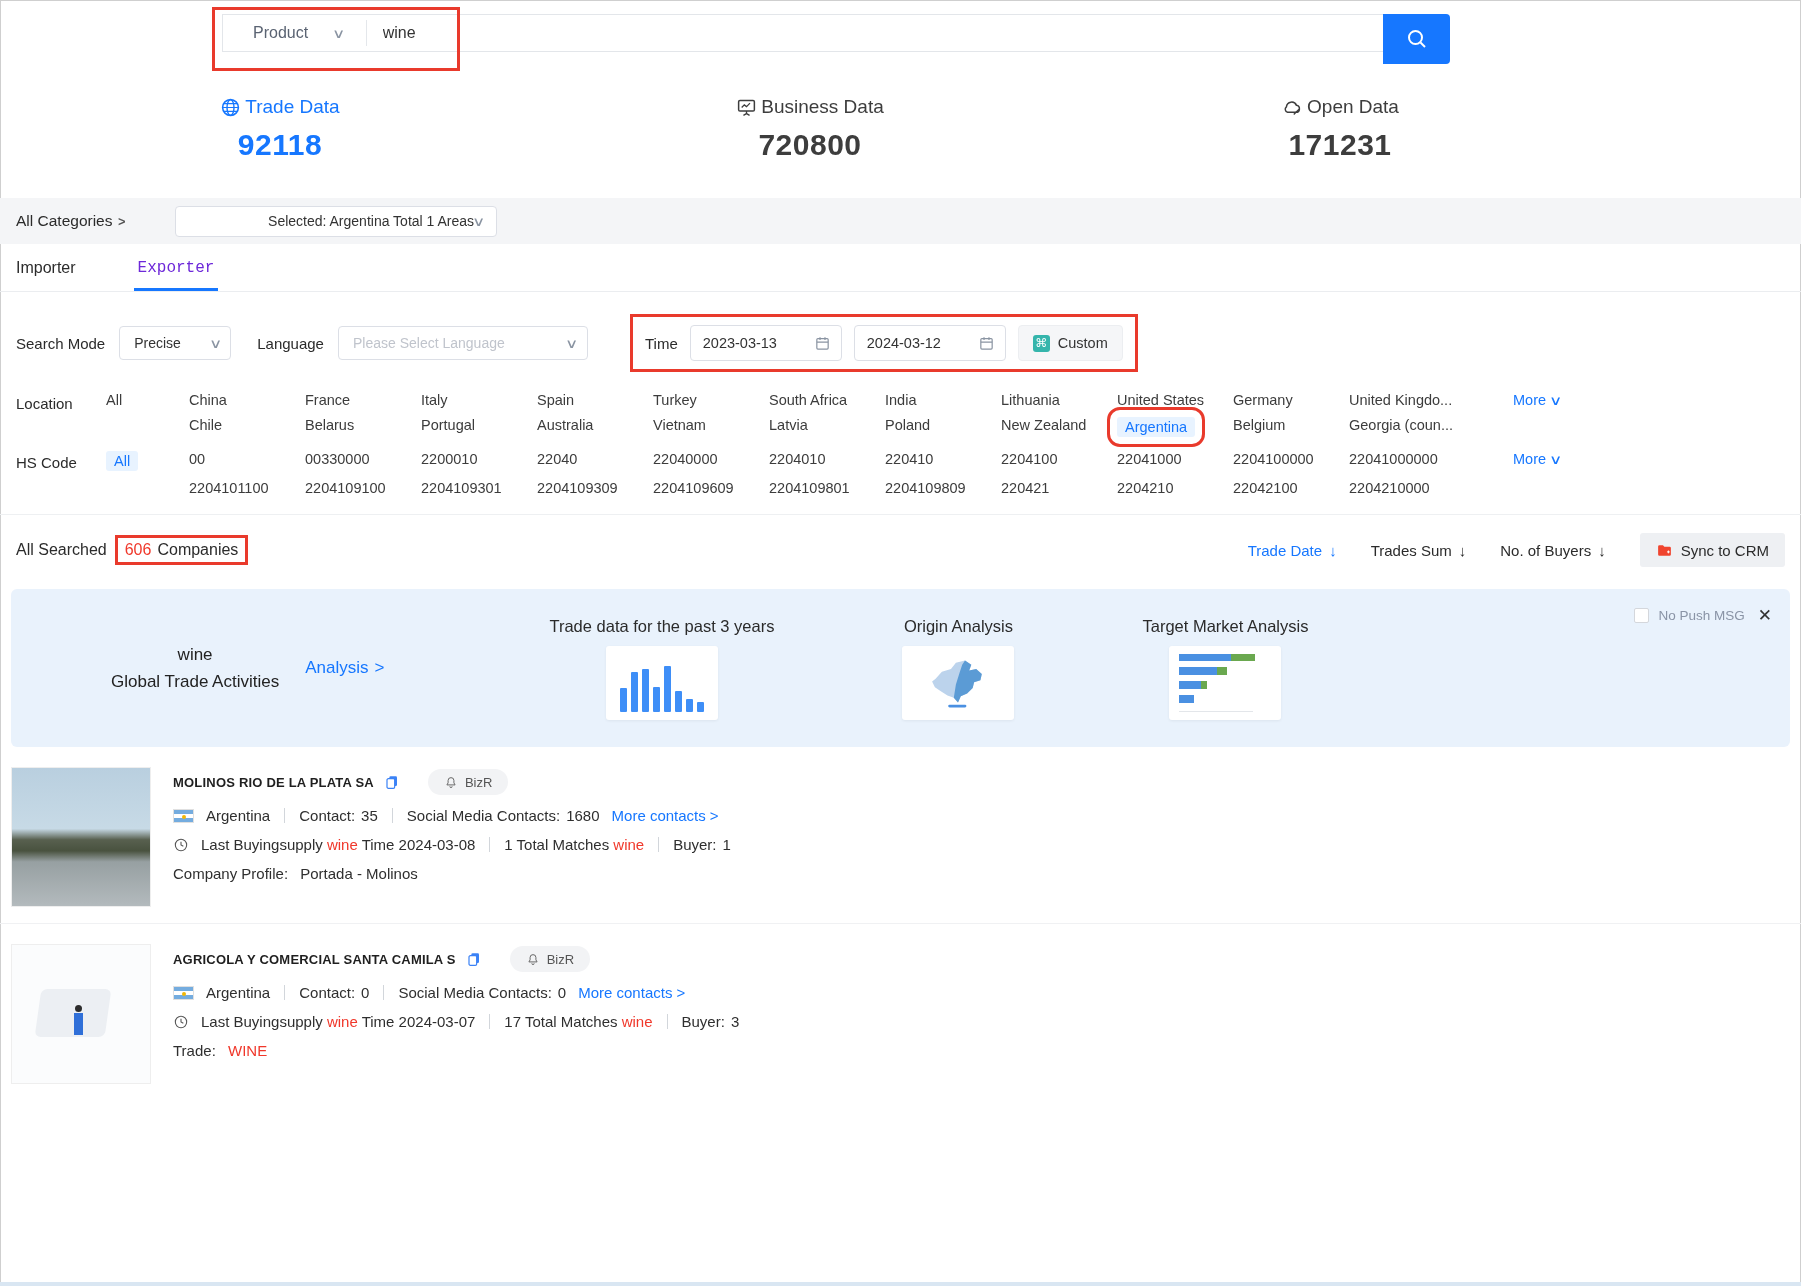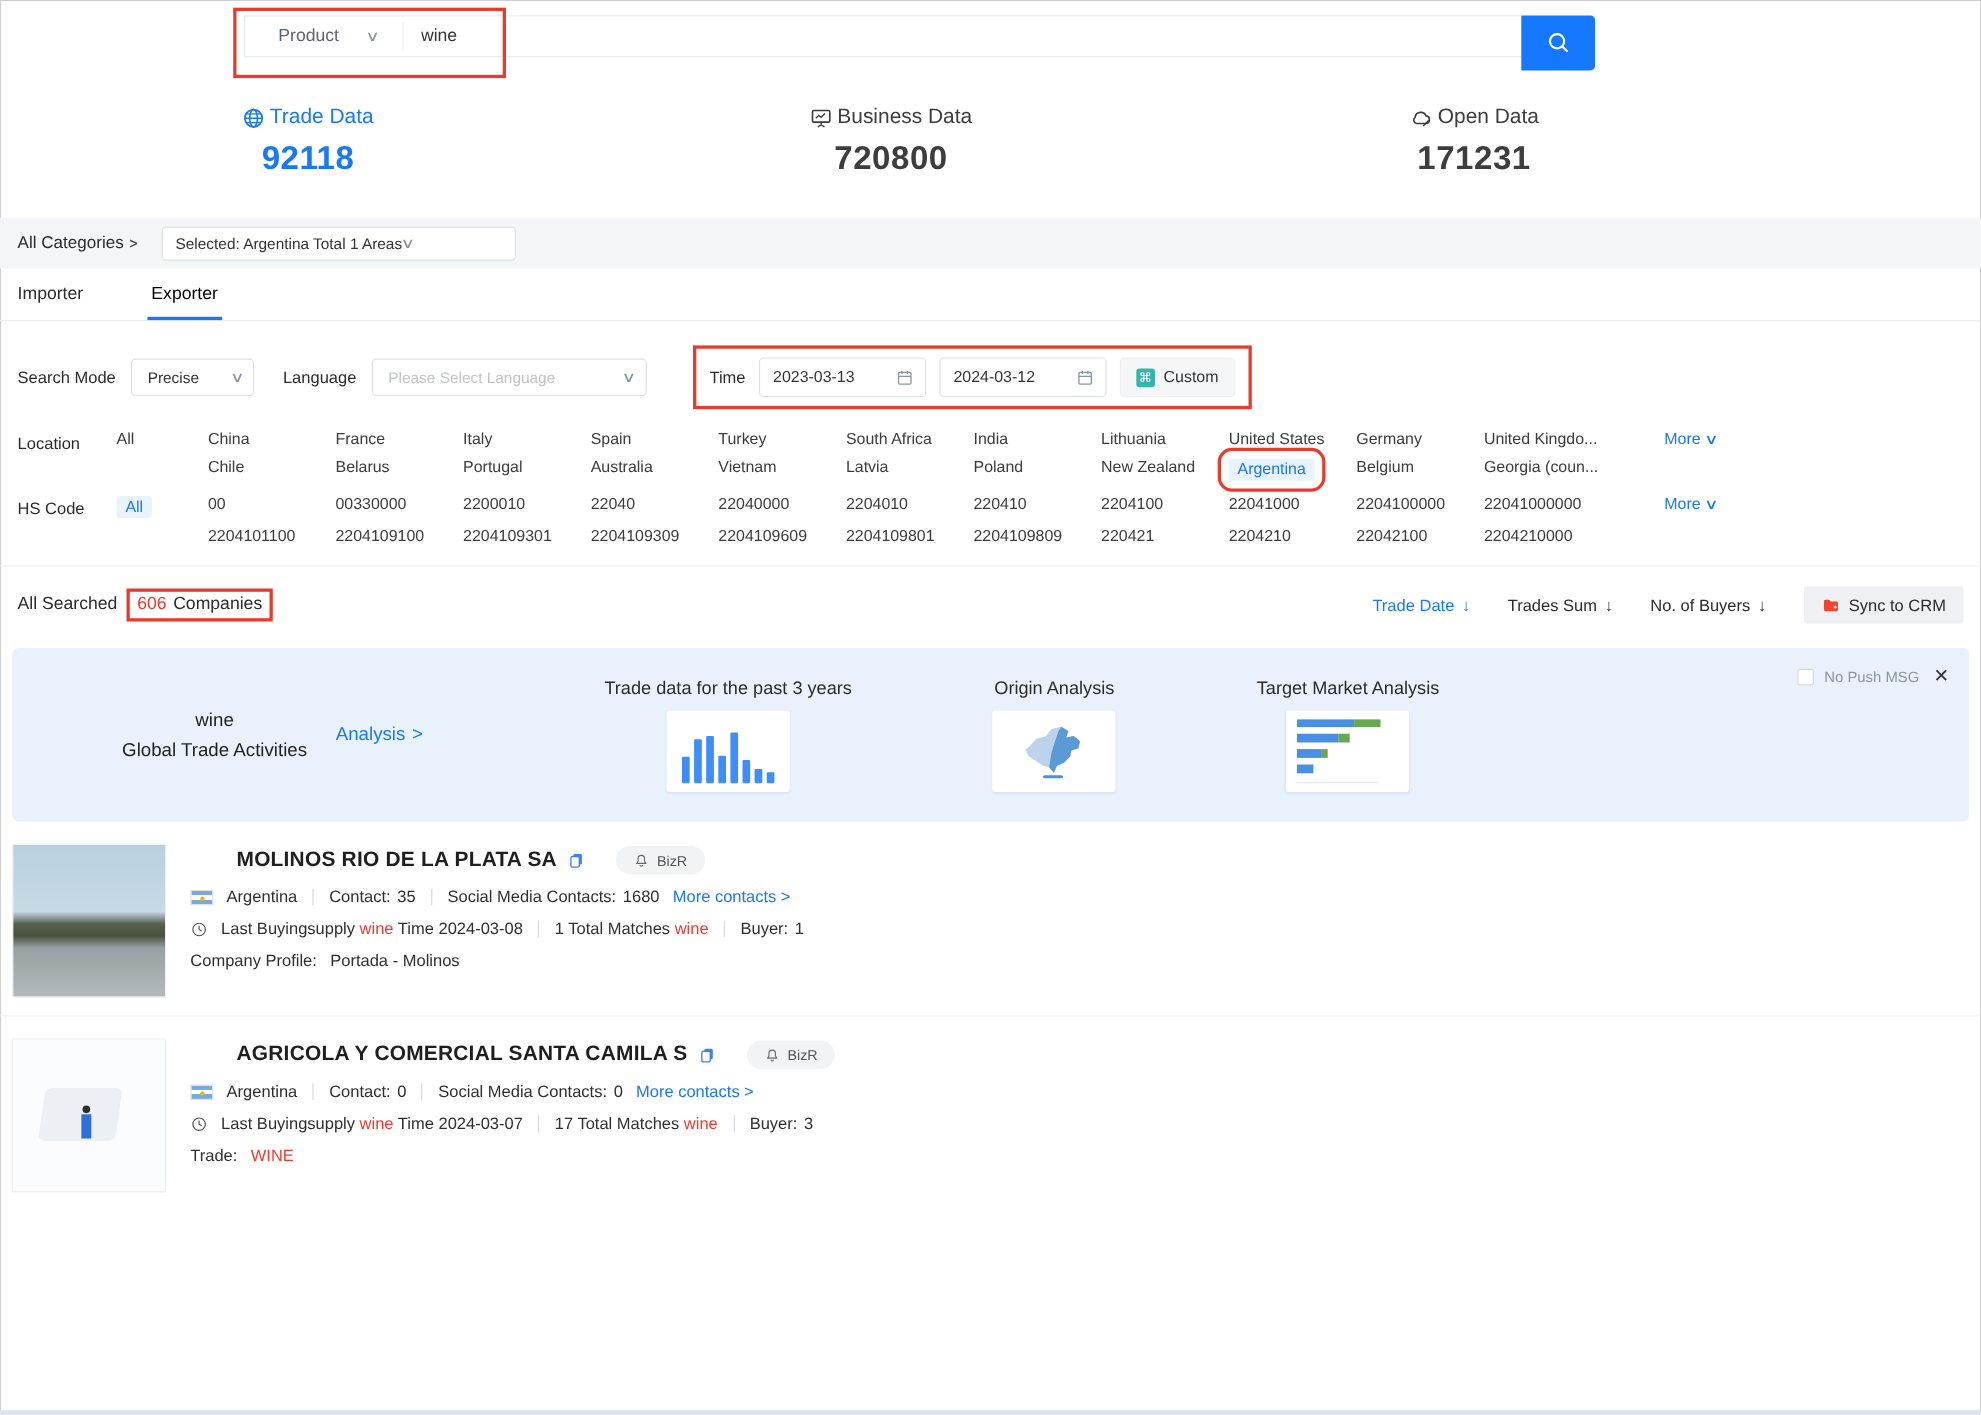--- a/index.html
+++ b/index.html
@@ -24,27 +24,27 @@
   
   .stats { margin:44px 0 0 195px; width:1230px; display:flex; justify-content:space-between; }
   .stat { display:flex; flex-direction:column; align-items:center; min-width:170px; }
   .stat-top { display:flex; align-items:center; gap:4px; font-size:19px; color:#3d3d3d; }
   .stat.active .stat-top, .stat.active .stat-num { color:#1677ff; }
   .stat-num { font-size:30px; font-weight:700; color:#3d3d3d; margin-top:10px; letter-spacing:.5px; }
 
   
   .catbar { margin-top:36px; height:46px; background:#f4f5f7; display:flex; align-items:center; padding:0 16px; gap:22px; }
   .catlabel { display:flex; align-items:center; gap:4px; font-size:15.5px; color:#2b2b2b; cursor:pointer; }
-  .cat-select { width:322px; height:31px; background:#fff; border:1px solid #dcdfe6; border-radius:4px; display:flex; align-items:center; justify-content:flex-start; padding:0 12px; font-size:14px; color:#333; cursor:pointer; }
+  .cat-select { width:322px; height:31px; background:#fff; border:1px solid #dcdfe6; border-radius:4px; display:flex; align-items:center; justify-content:flex-end; padding:0 12px; font-size:14px; color:#333; cursor:pointer;margin-left:28px; }
   .chev { color:#8a94a2; font-size:13px; transform:scaleX(1.4); display:inline-block; }
 
   
   .tabs { display:flex; gap:62px; padding:0 16px; border-bottom:1px solid #ebedf0; height:48px; align-items:center; }
   .tab { font-size:16px; color:#2b2b2b; cursor:pointer; position:relative; height:100%; display:flex; align-items:center; }
-  .tab.active { color:#000000; }
+  .tab.active { color:#6d28d9;font-family:Liberation Mono, monospace; }
   .tab.active:after { content:""; position:absolute; left:-4px; right:-4px; bottom:0; height:3px; background:#1677ff; }
 
   
   .mode-row { display:flex; align-items:center; padding:22px 16px 10px; gap:14px; }
   .flabel { font-size:15px; color:#2b2b2b; }
   .sel { height:34px; border:1px solid #dcdfe6; border-radius:4px; background:#fff; display:flex; align-items:center; justify-content:space-between; padding:0 10px 0 14px; font-size:14px; cursor:pointer; }
   .sel.mode { width:112px; color:#333; margin-right:12px; }
   .sel.lang { width:250px; color:#c0c4cc; }
   .time-group { display:flex; align-items:center; gap:12px; border:3px solid #e93a2c; padding:8px 12px; margin-left:28px; }
   .date-box { width:152px; height:36px; border:1px solid #dcdfe6; border-radius:4px; display:flex; align-items:center; justify-content:space-between; padding:0 10px 0 12px; font-size:14.5px; color:#333; background:#fff; cursor:pointer; }
@@ -93,21 +93,21 @@
   .card { display:flex; gap:22px; padding:20px 16px 16px 11px; }
   .card + .card { border-top:1px solid #f0f1f3; }
   .avatar { width:140px; height:140px; flex:none; border:1px solid #eee; }
   .avatar.photo { background:linear-gradient(180deg,#b9cfdf 0%,#c7dae6 44%,#58604f 52%,#49523f 60%,#97a0a2 68%,#b3babd 100%); }
   .avatar.illu { background:#fbfcfd; position:relative; }
   .avatar.illu .blob { position:absolute; left:26px; top:44px; width:70px; height:48px; background:#eceff3; border-radius:6px; transform:skewX(-8deg); }
   .avatar.illu .person-body { position:absolute; left:62px; top:68px; width:9px; height:22px; background:#2f6fd8; }
   .avatar.illu .person-head { position:absolute; left:63px; top:60px; width:7px; height:7px; border-radius:50%; background:#2d2d2d; }
   .card-body { flex:1; display:flex; flex-direction:column; gap:12px; padding-top:2px; min-width:0; }
   .name-row { display:flex; align-items:center; gap:10px; }
-  .cname { font-size:19px; font-weight:700; color:#1f1f1f; letter-spacing:.2px;margin-left:42px; }
+  .cname { font-size:13px; font-weight:700; color:#1f1f1f; letter-spacing:.2px; }
   .bizr { background:#f2f3f5; border-radius:14px; height:26px; display:flex; align-items:center; gap:7px; padding:0 16px; font-size:13px; color:#555; margin-left:18px; cursor:pointer; }
   .meta-row, .time-row { display:flex; align-items:center; gap:12px; font-size:15px; color:#2f2f2f; }
   .sep { width:1px; height:15px; background:#d2d6db; margin:0 2px; }
   .flag { width:21px; height:14px; background:linear-gradient(180deg,#74acdf 33%,#fff 33%,#fff 66%,#74acdf 66%); border:1px solid #e0e0e0; position:relative; flex:none; }
   .flag:after { content:""; position:absolute; left:8px; top:5px; width:4px; height:4px; border-radius:50%; background:#f2b705; }
   .link-blue { color:#1677ff; cursor:pointer; display:flex; align-items:center; gap:4px; }
   .trade-row, .profile-row { font-size:15px; color:#2f2f2f; white-space:nowrap; overflow:hidden; text-overflow:ellipsis; }
   .lbl { margin-right:8px; }
   .bottom-strip { position:absolute; left:0; right:0; bottom:0; height:4px; background:#d9e6f2; }
 

